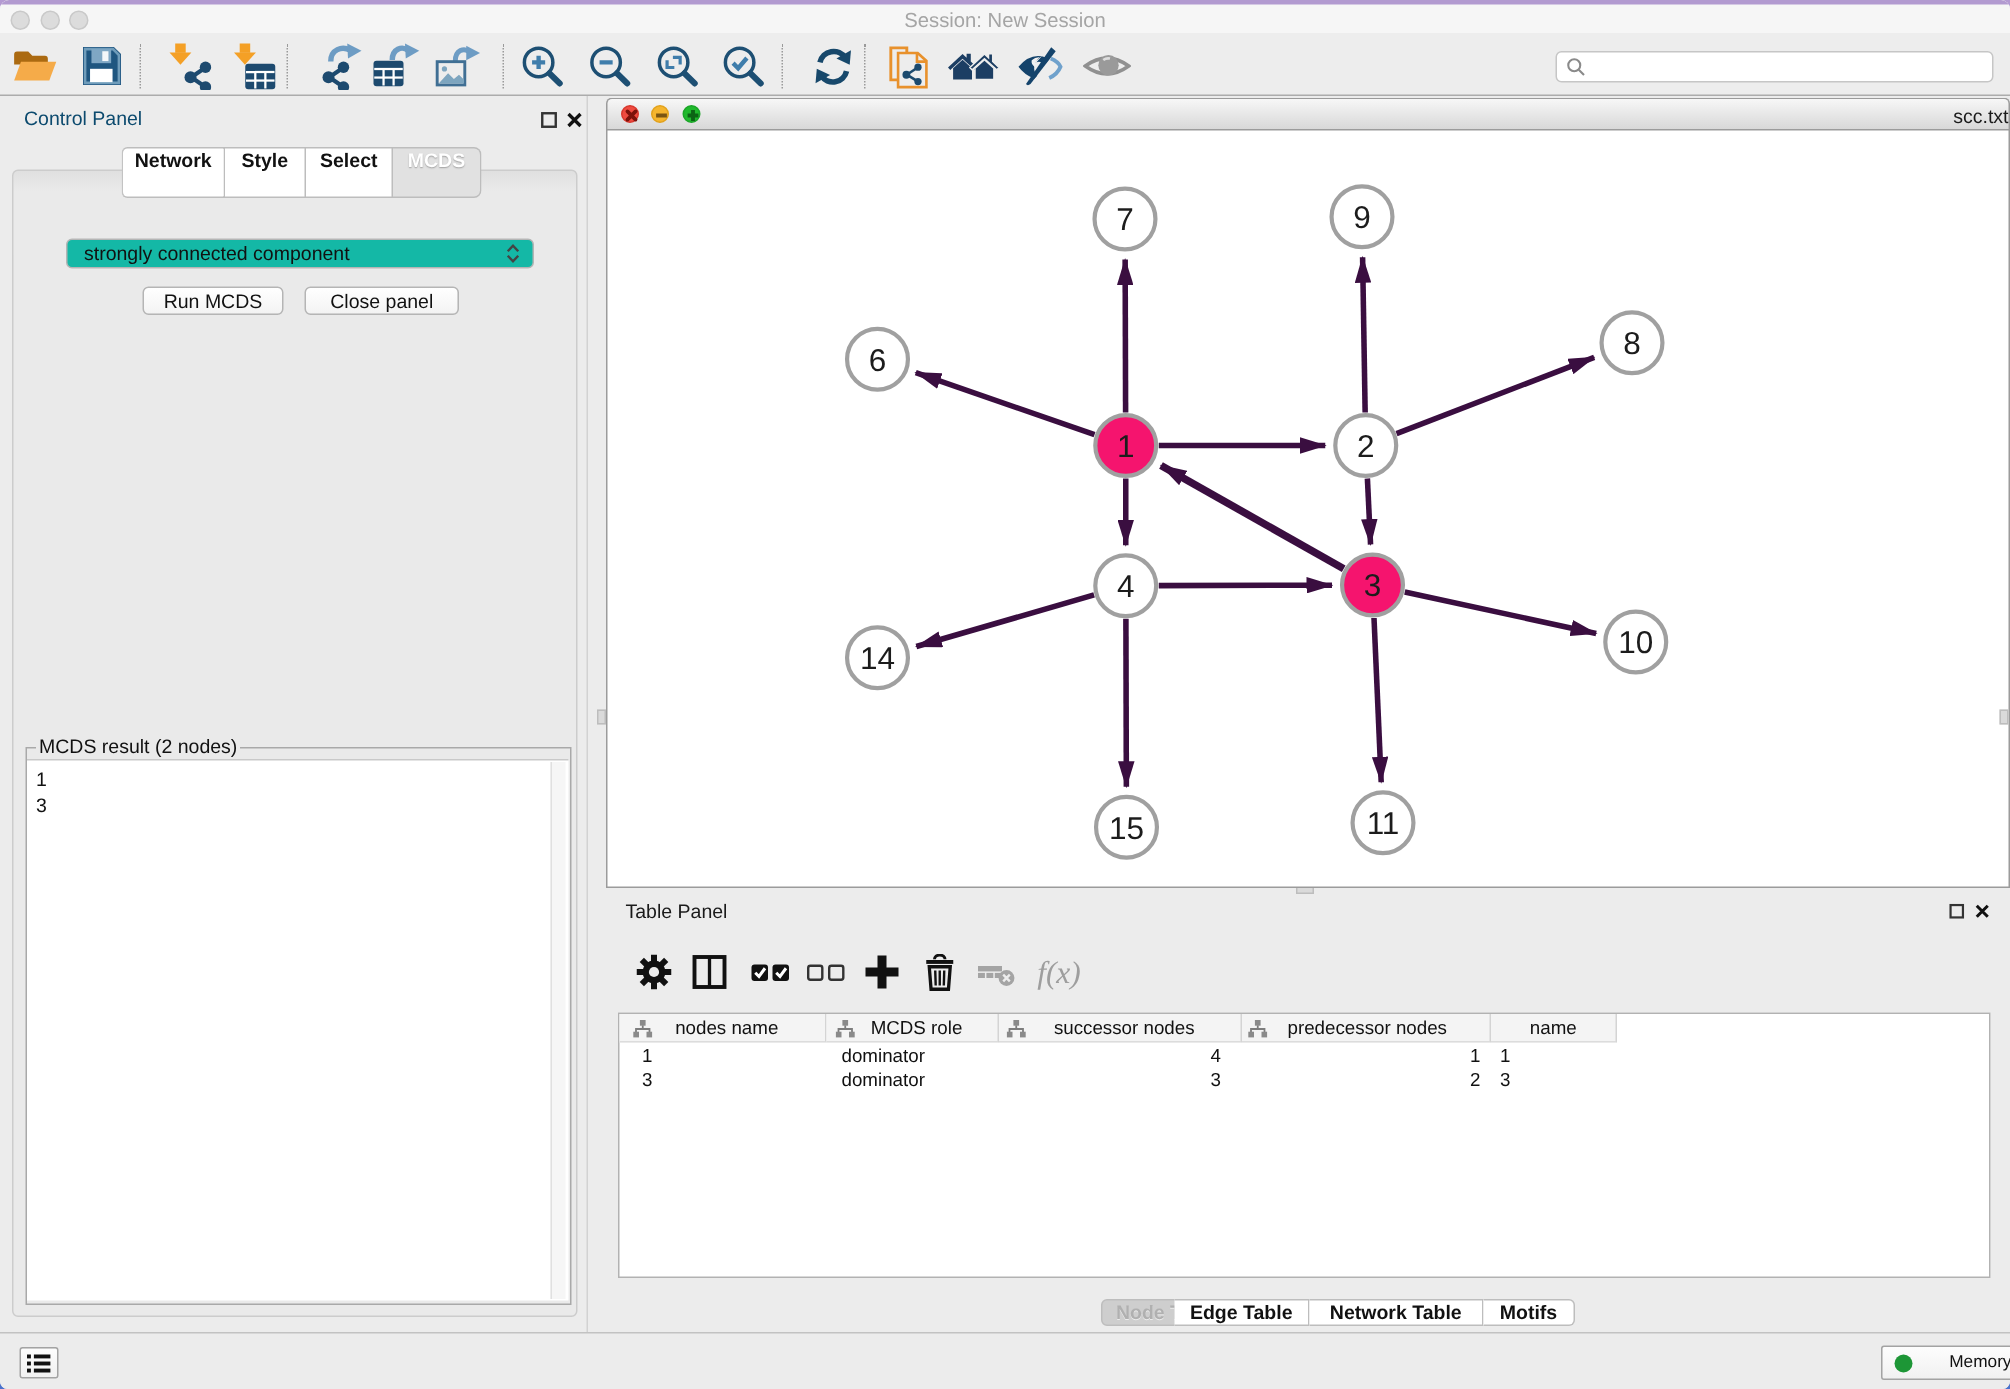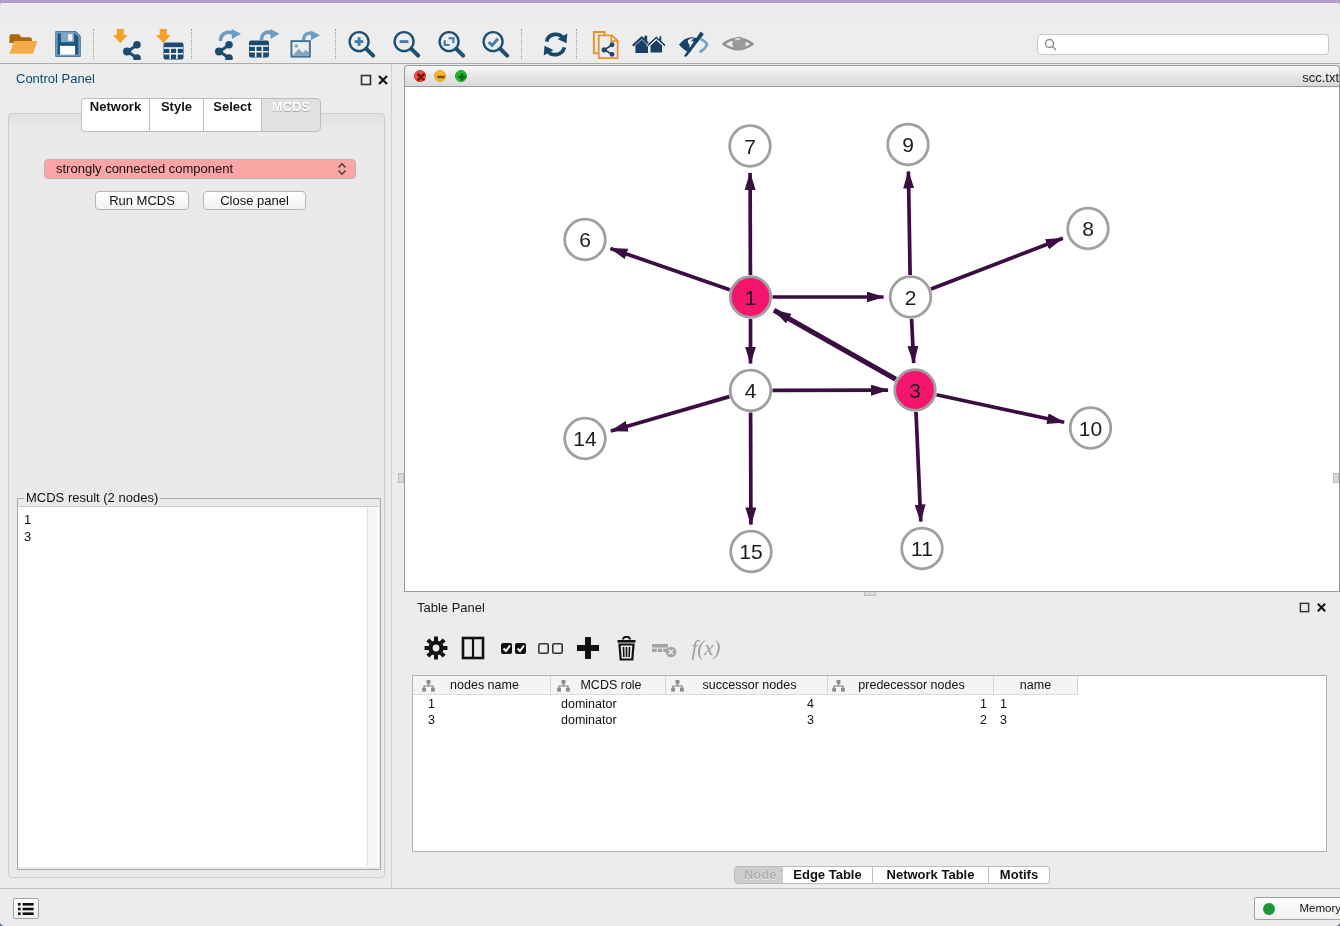--- a/index.html
+++ b/index.html
@@ -17,21 +17,21 @@
   
   .toolbar { position:absolute; left:0; top:22px; width:100%; height:42px; background:#ededed; border-bottom:1px solid #acacac; }
   .tbi { position:absolute; top:5px; width:34px; height:34px; display:flex; align-items:center; justify-content:center; }
   .tsep { position:absolute; top:7px; height:30px; width:0; border-left:1px dotted #9a9a9a; }
   .search { position:absolute; left:1037px; top:12px; width:292px; height:21px; background:#fff; border:1px solid #c6c6c6; border-radius:4px; }
 
   
   .cp-title { position:absolute; left:16px; top:71px; font-size:13px; color:#0c4a6e; }
   .tab { position:absolute; top:98px; height:34px; background:#fff; border:1px solid #bdbdbd; border-left:none; font-size:13px; font-weight:bold; color:#111; text-align:center; line-height:15px; }
   .tabpanel { position:absolute; left:8px; top:113px; width:377px; height:765px; background:linear-gradient(#e0e0e0, #eaeaea 14px); border:1px solid #cccccc; border-radius:4px; }
-  .combo { position:absolute; left:44px; top:159px; width:312px; height:20px; background:#fca5a5; border:1px solid #b5b5b5; border-radius:4px; font-size:13px; color:#111; line-height:18px; padding-left:11px; }
+  .combo { position:absolute; left:44px; top:159px; width:312px; height:20px; background:#14b8a6; border:1px solid #b5b5b5; border-radius:4px; font-size:13px; color:#111; line-height:18px; padding-left:11px; }
   .btn { position:absolute; top:191px; height:19px; background:linear-gradient(#ffffff,#f3f3f3); border:1px solid #b5b5b5; border-radius:4px; font-size:13px; color:#111; text-align:center; line-height:17px; }
   .fieldset { position:absolute; left:17px; top:498px; width:364px; height:372px; border:1px solid #a9a9a9; }
   .fs-label { position:absolute; left:24px; top:490px; font-size:13px; color:#111; background:#eaeaea; padding:0 2px; }
   .fs-white { position:absolute; left:18px; top:506px; width:361px; height:361px; background:#fff; border-top:1px solid #c9c9c9; }
 
   
   .nw { position:absolute; left:404px; top:65px; width:936px; height:527px; }
   .nw-title { position:absolute; left:0; top:0; width:100%; height:21px; background:linear-gradient(#f7f7f7,#d8d8d8); border:1px solid #9b9b9b; border-bottom:none; border-radius:4px 4px 0 0; }
   .nw-tt { position:absolute; top:4px; width:100%; text-align:right; font-size:13px; color:#1a1a1a; }
   .nw-canvas { position:absolute; left:0; top:21px; width:936px; height:506px; background:#fff; border:1px solid #9b9b9b; border-top:1px solid #9b9b9b; }
@@ -47,20 +47,26 @@
 
   
   .statusbar { position:absolute; left:0; top:888px; width:100%; height:38px; background:#ececec; border-top:1px solid #c2c2c2; }
   .sbtn { position:absolute; background:linear-gradient(#fdfdfd,#f1f1f1); border:1px solid #a3a3a3; border-radius:2px; }
 </style>
 </head>
 <body>
 <div class="win">
   <div class="purplebar"></div>
 
+  <div class="titlebar">
+    <span class="tl" style="left:7px;"></span>
+    <span class="tl" style="left:27px;"></span>
+    <span class="tl" style="left:46px;"></span>
+    <div class="wtitle">Session: New Session</div>
+  </div>
 
   <div class="toolbar">
 
     <div class="tbi" style="left:5px;">
         <svg width="31" height="31" viewBox="0 0 32 32">
       <path d="M2.5 25 V7.5 a2 2 0 0 1 2-2 h7.7 l2.8 3 h8.7 a2 2 0 0 1 2 2 v4 H2.5 z" fill="#ab6a11"></path>
       <path d="M2.5 25.5 L7.2 12.5 h24.3 L26.7 25.5 z" fill="#f5ab49"></path>
     </svg>
       </div>
 

